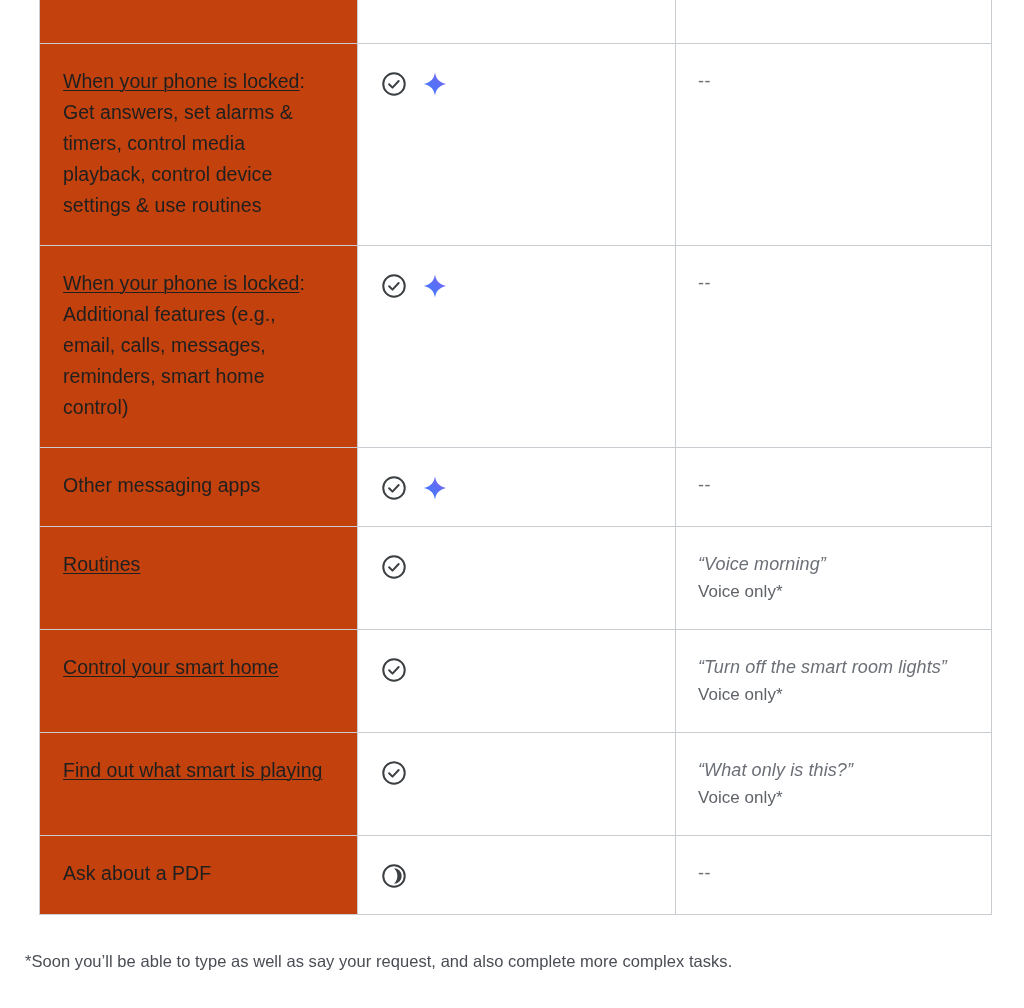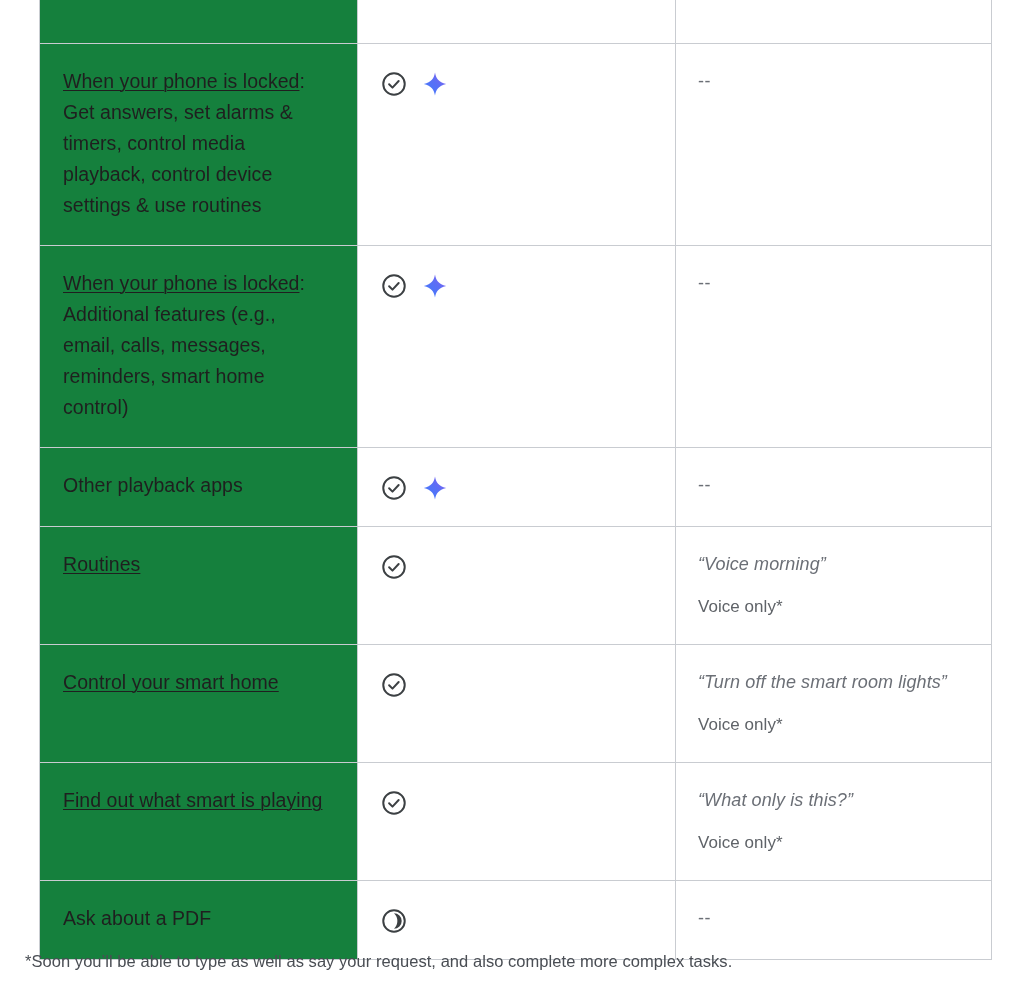--- a/index.html
+++ b/index.html
@@ -36,21 +36,21 @@
 
   .cmp-table td {
     border: 1px solid #c9ccd1;
     vertical-align: top;
     padding: 22px 22px 24px 22px;
     background: #ffffff;
   }
 
   
   .cmp-table td.feature {
-    background: #15803d;
+    background: #c2410c;
     padding-left: 23px;
     padding-right: 26px;
   }
 
   
   .feature-text {
     font-size: 19.5px;
     line-height: 31px;
     color: #1f1f1f;
     letter-spacing: 0.05px;
@@ -98,21 +98,21 @@
     line-height: 27px;
     font-style: italic;
     color: #6b6f76;
     letter-spacing: 0.1px;
   }
   .sub {
     font-size: 17px;
     line-height: 26px;
     color: #5f6368;
     letter-spacing: 0.05px;
-    margin-top: 16px;
+    margin-top: 1px;
   }
   .dash {
     font-size: 18px;
     line-height: 26px;
     color: #6b6f76;
     letter-spacing: 0.5px;
   }
 
   
   .footnote {
@@ -202,21 +202,21 @@
             </span>
           </div>
         </td>
         <td class="example">
           <div class="dash">--</div>
         </td>
       </tr>
 
       <tr>
         <td class="feature">
-          <div class="feature-plain">Other playback apps</div>
+          <div class="feature-plain">Other messaging apps</div>
         </td>
         <td class="status">
           <div class="status-wrap">
             <span class="icon-check">
               <svg width="28" height="28" viewBox="0 0 24 24" fill="none">
                 <circle cx="12" cy="12" r="9.2" stroke="#3c4043" stroke-width="1.7"></circle>
                 <path d="M7.8 12.2l2.9 2.9 5.3-5.7" stroke="#3c4043" stroke-width="1.7" stroke-linecap="round" stroke-linejoin="round"></path>
               </svg>
             </span>
             <span class="icon-sparkle">

